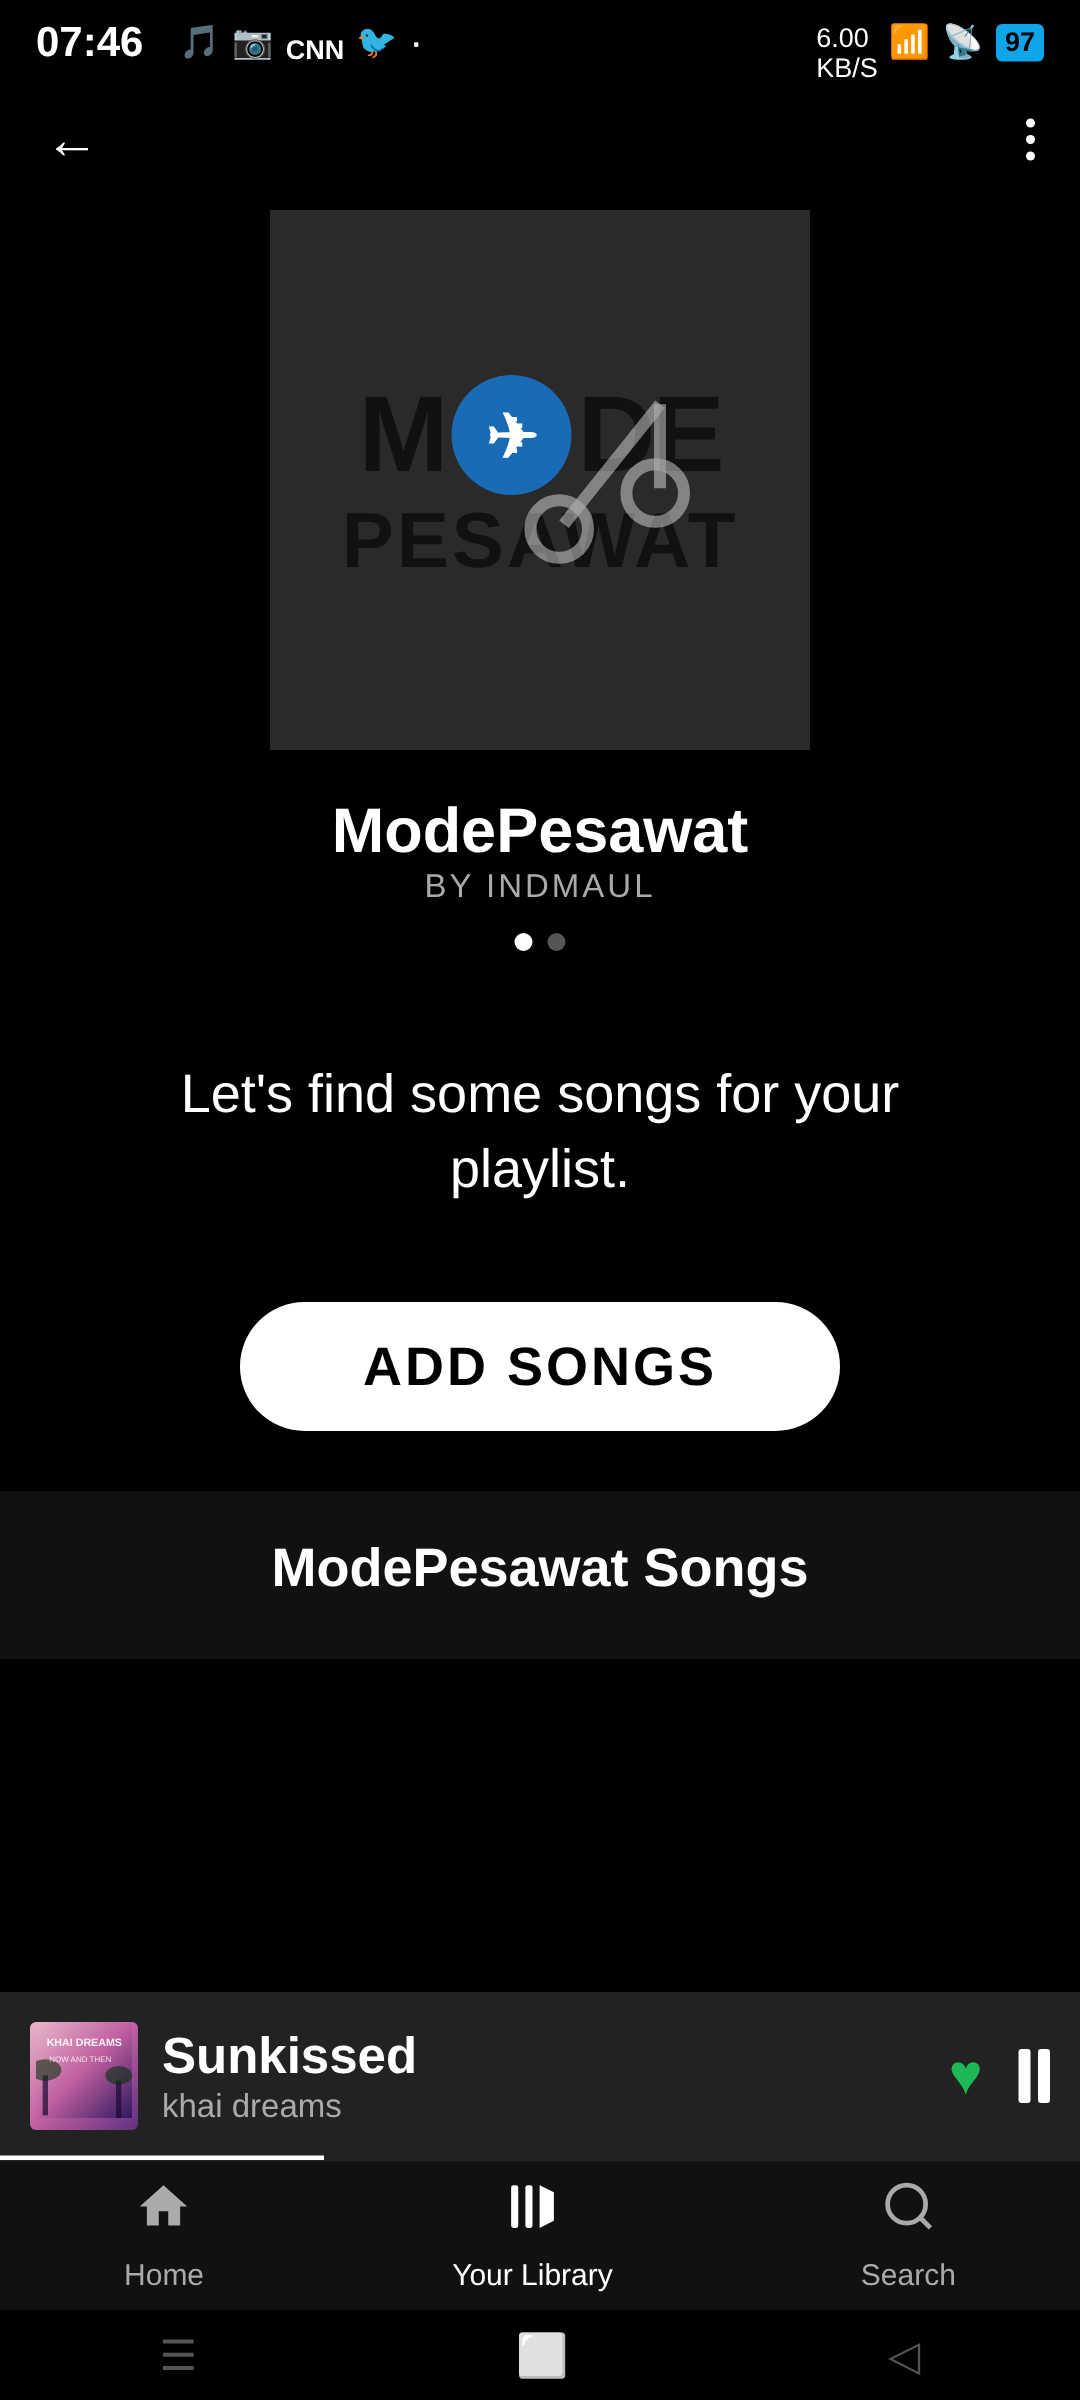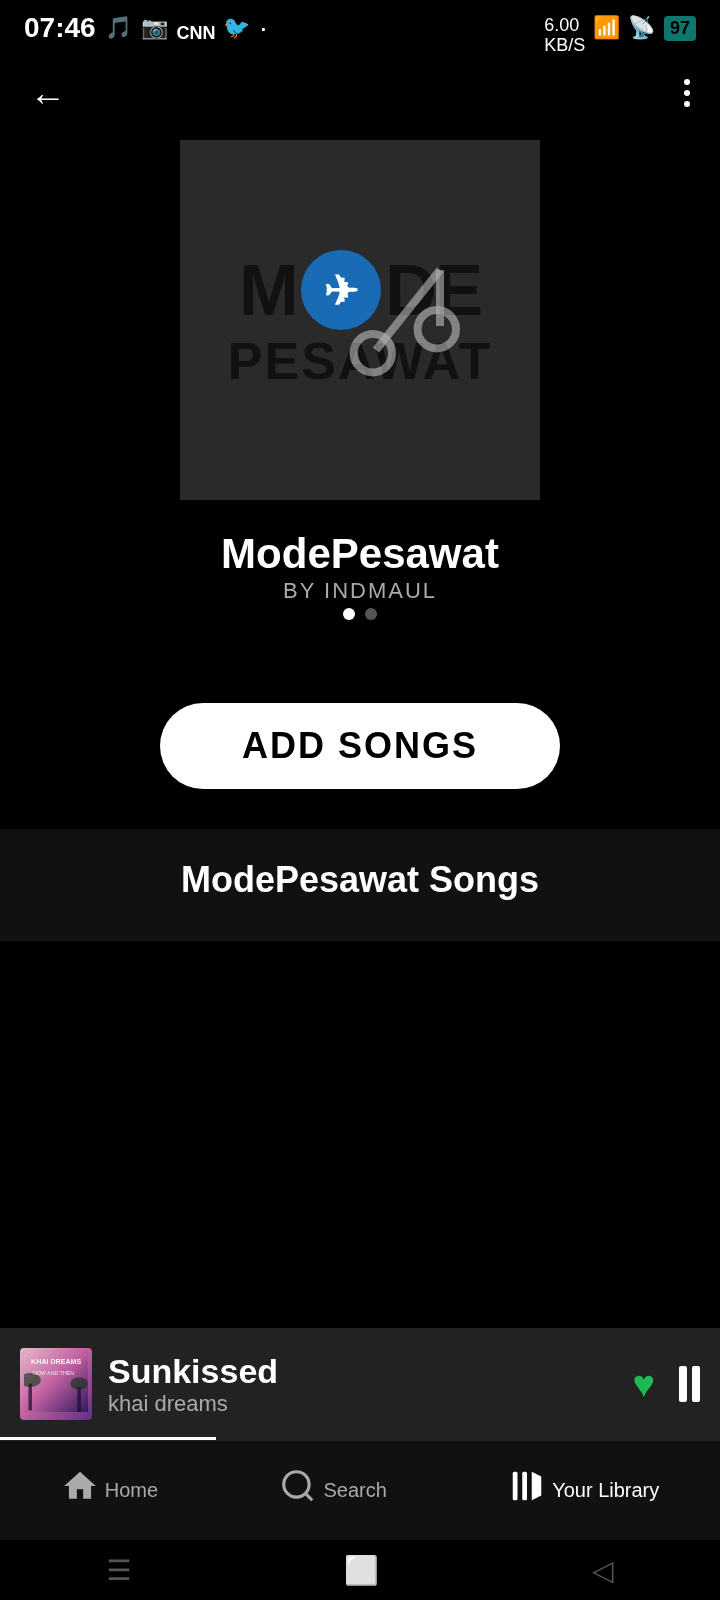--- a/index.html
+++ b/index.html
@@ -18,21 +18,21 @@
       display: flex;
       justify-content: space-between;
       align-items: center;
       padding: 8px 24px;
       height: 56px;
       background: #000;
     }
     .status-left {
       display: flex;
       align-items: center;
-      gap: 10px;
+      gap: 24px;
     }
     .status-time {
       color: #fff;
       font-size: 28px;
       font-weight: bold;
     }
     .status-icons {
       display: flex;
       align-items: center;
       gap: 8px;
@@ -44,21 +44,21 @@
     .status-right {
       display: flex;
       align-items: center;
       gap: 8px;
     }
     .status-right-text {
       color: #fff;
       font-size: 20px;
     }
     .battery-badge {
-      background: #0f766e;
+      background: #0ea5e9;
       color: #000;
       font-size: 18px;
       font-weight: bold;
       padding: 2px 6px;
       border-radius: 4px;
     }
 
     
     .top-nav {
       display: flex;
@@ -171,21 +171,21 @@
     .playlist-title {
       color: #fff;
       font-size: 42px;
       font-weight: bold;
       margin-bottom: 0;
     }
     .playlist-by {
       color: #aaa;
       font-size: 22px;
       letter-spacing: 2px;
-      margin-bottom: 4px;
+      margin-bottom: 18px;
     }
     .dots-indicator {
       display: flex;
       justify-content: center;
       gap: 10px;
       margin-bottom: 10px;
     }
     .dot {
       width: 12px;
       height: 12px;
@@ -308,21 +308,21 @@
       right: 0;
       background: #111;
       display: flex;
       justify-content: space-around;
       align-items: center;
       height: 100px;
       border-top: 1px solid #222;
     }
     .nav-item {
       display: flex;
-      flex-direction: row;
+      flex-direction: column;
       align-items: center;
       gap: 6px;
       cursor: pointer;
     }
     .nav-icon {
       font-size: 38px;
       color: #aaa;
     }
     .nav-label {
       font-size: 20px;
@@ -412,20 +412,21 @@
 <div class="playlist-info">
   <div class="playlist-title">ModePesawat</div>
   <div class="playlist-by">BY INDMAUL</div>
   <div class="dots-indicator">
     <div class="dot dot-active"></div>
     <div class="dot dot-inactive"></div>
   </div>
 </div>
 
 <div class="find-songs-section">
+  <div class="find-songs-text">Let's find some songs for your playlist.</div>
   <button class="add-songs-btn">ADD SONGS</button>
 </div>
 
 <div class="recommended-section">
   <div class="recommended-title">ModePesawat Songs</div>
 </div>
 
 <div class="now-playing-bar">
   <div class="now-playing-thumb">
 
@@ -465,37 +466,37 @@
 <div class="bottom-nav">
   <div class="nav-item">
     <span class="nav-icon">
       <svg width="38" height="38" viewBox="0 0 24 24" fill="#aaa" xmlns="http://www.w3.org/2000/svg">
         <path d="M10 20v-6h4v6h5v-8h3L12 3 2 12h3v8z"></path>
       </svg>
     </span>
     <span class="nav-label">Home</span>
   </div>
   <div class="nav-item">
-    <span class="nav-icon">
-      <svg width="38" height="38" viewBox="0 0 24 24" fill="none" stroke="#aaa" stroke-width="2" xmlns="http://www.w3.org/2000/svg">
-        <circle cx="11" cy="11" r="8"></circle>
-        <line x1="21" y1="21" x2="16.65" y2="16.65"></line>
-      </svg>
-    </span>
-    <span class="nav-label">Search</span>
-  </div>
-  <div class="nav-item">
     <span class="nav-icon nav-icon-active">
       <svg width="38" height="38" viewBox="0 0 24 24" fill="white" xmlns="http://www.w3.org/2000/svg">
         <rect x="3" y="3" width="3" height="18" rx="1"></rect>
         <rect x="9" y="3" width="3" height="18" rx="1"></rect>
         <path d="M15 3l6 3v12l-6 3V3z"></path>
       </svg>
     </span>
     <span class="nav-label nav-label-active">Your Library</span>
   </div>
+  <div class="nav-item">
+    <span class="nav-icon">
+      <svg width="38" height="38" viewBox="0 0 24 24" fill="none" stroke="#aaa" stroke-width="2" xmlns="http://www.w3.org/2000/svg">
+        <circle cx="11" cy="11" r="8"></circle>
+        <line x1="21" y1="21" x2="16.65" y2="16.65"></line>
+      </svg>
+    </span>
+    <span class="nav-label">Search</span>
+  </div>
 </div>
 
 <div class="system-nav">
   <span class="sys-btn">☰</span>
   <span class="sys-btn">⬜</span>
   <span class="sys-btn">◁</span>
 </div>
 
 </body></html>

